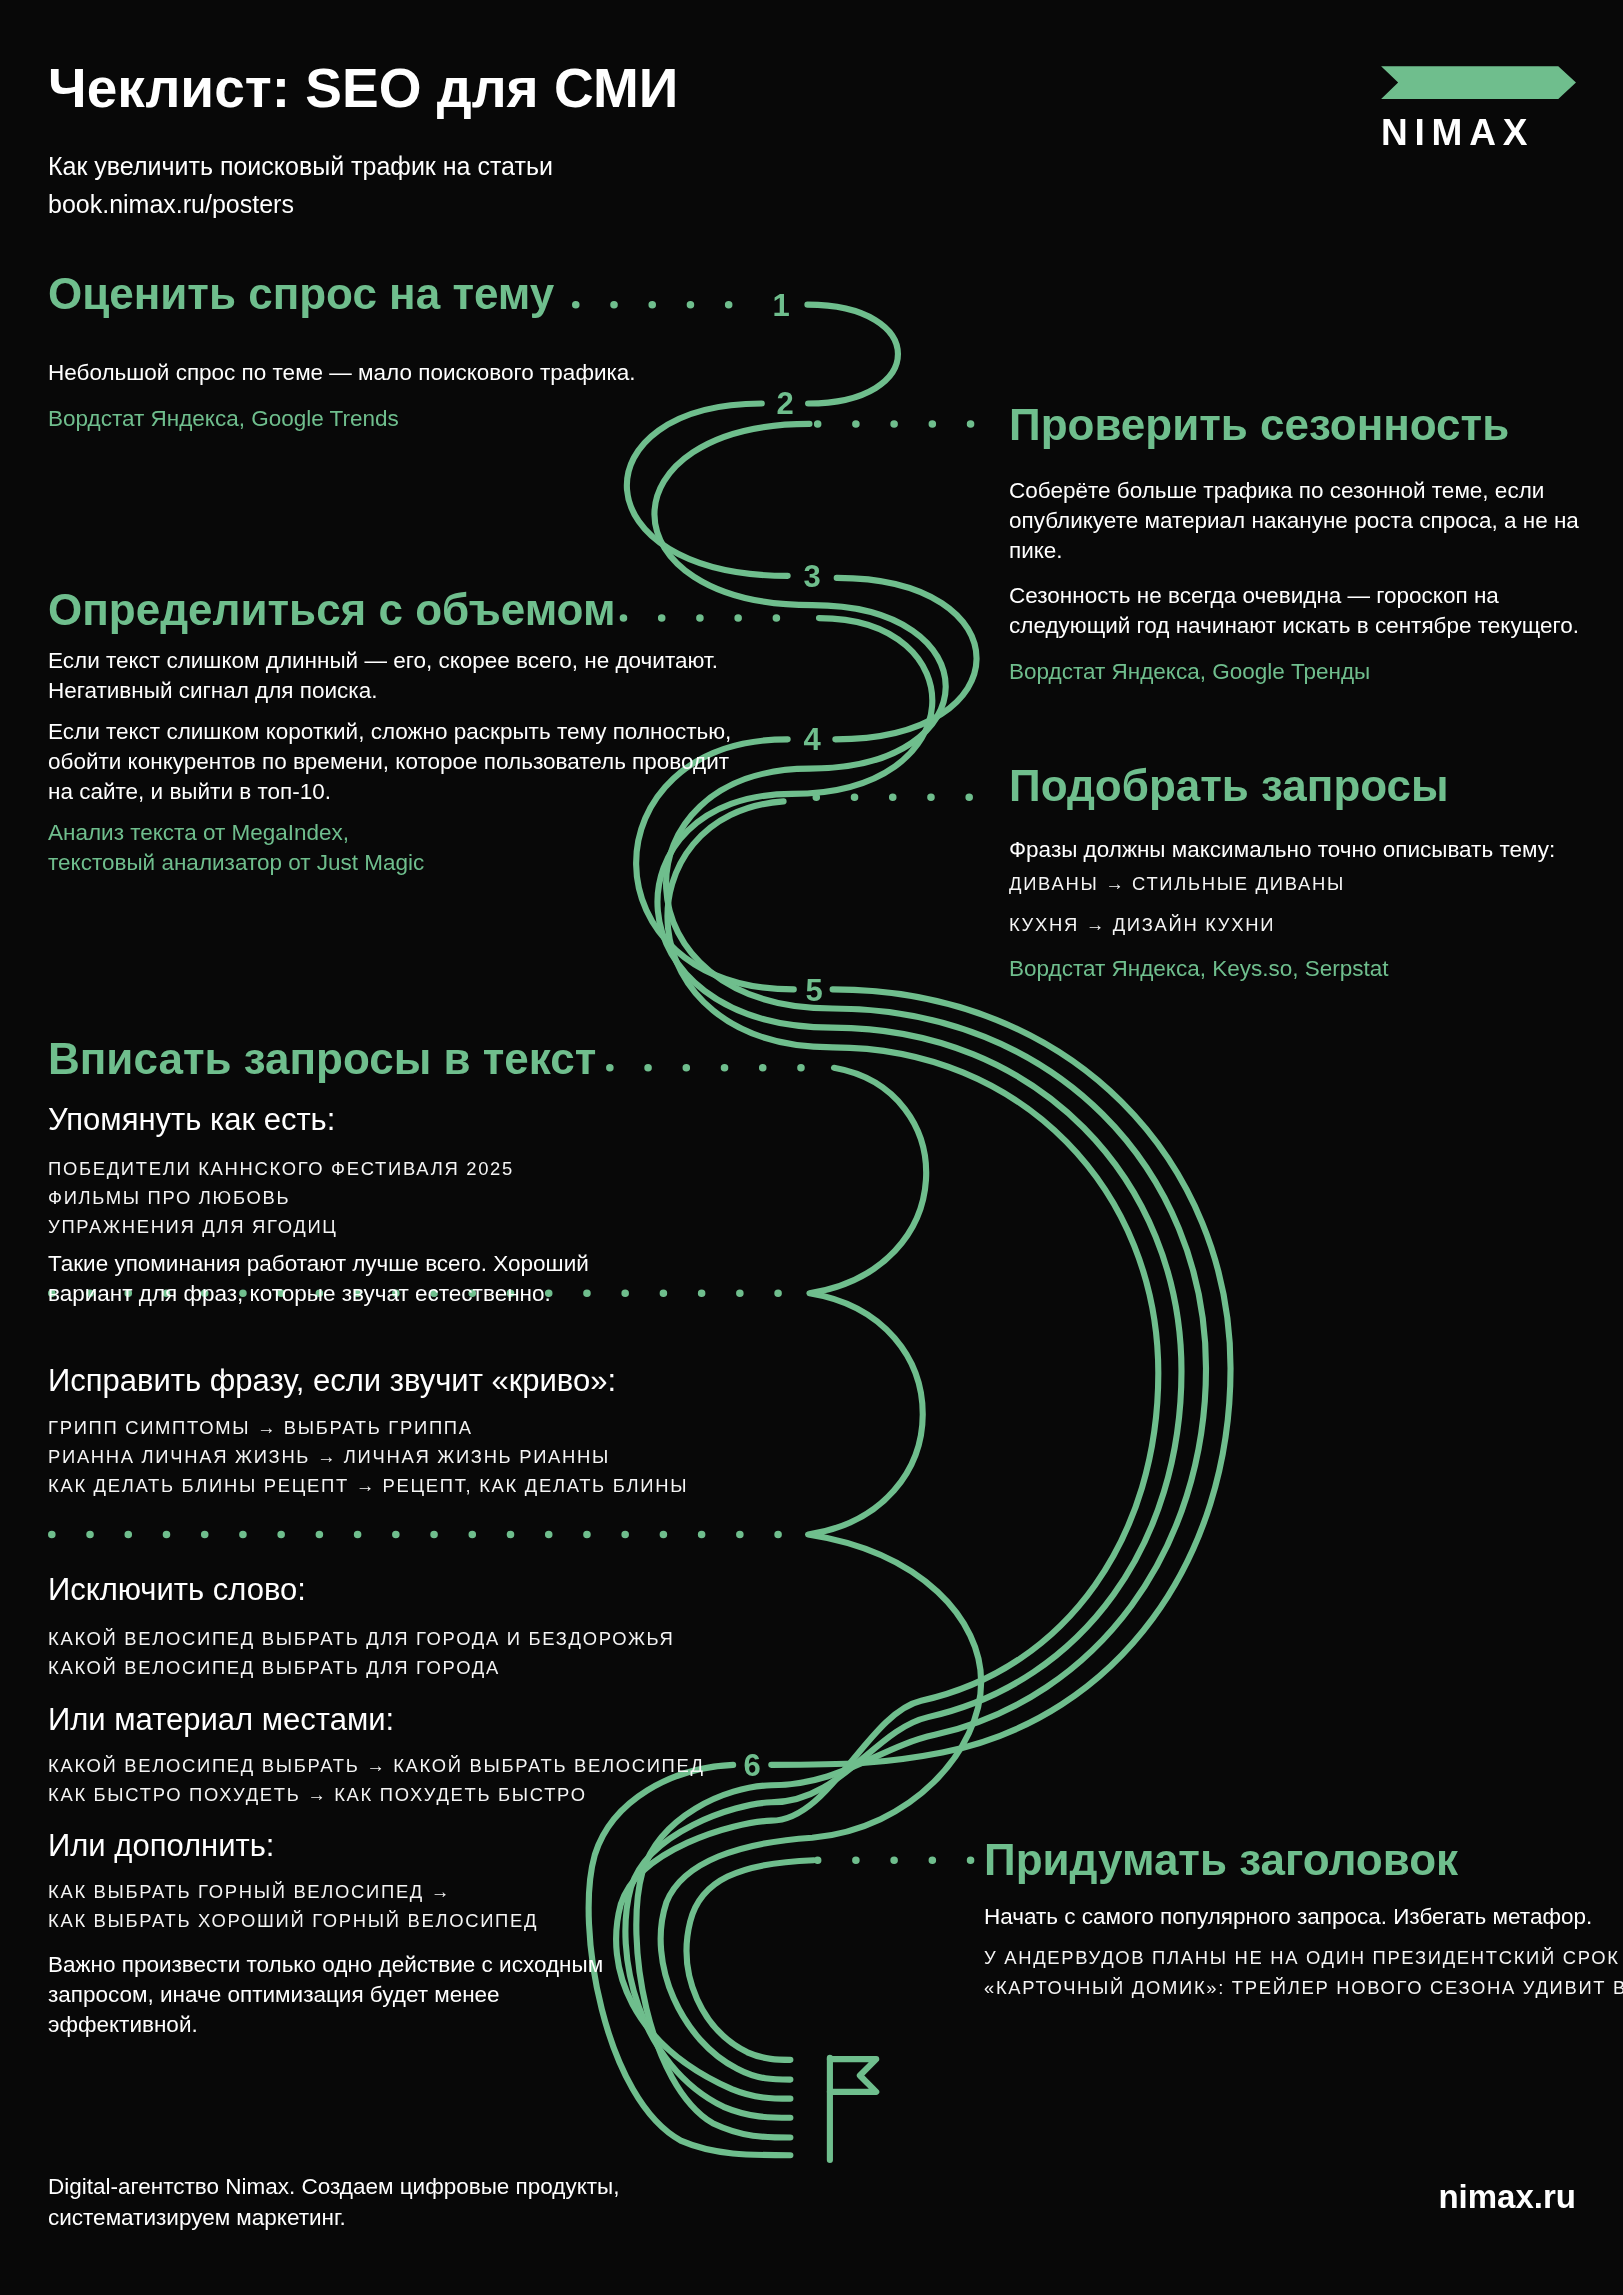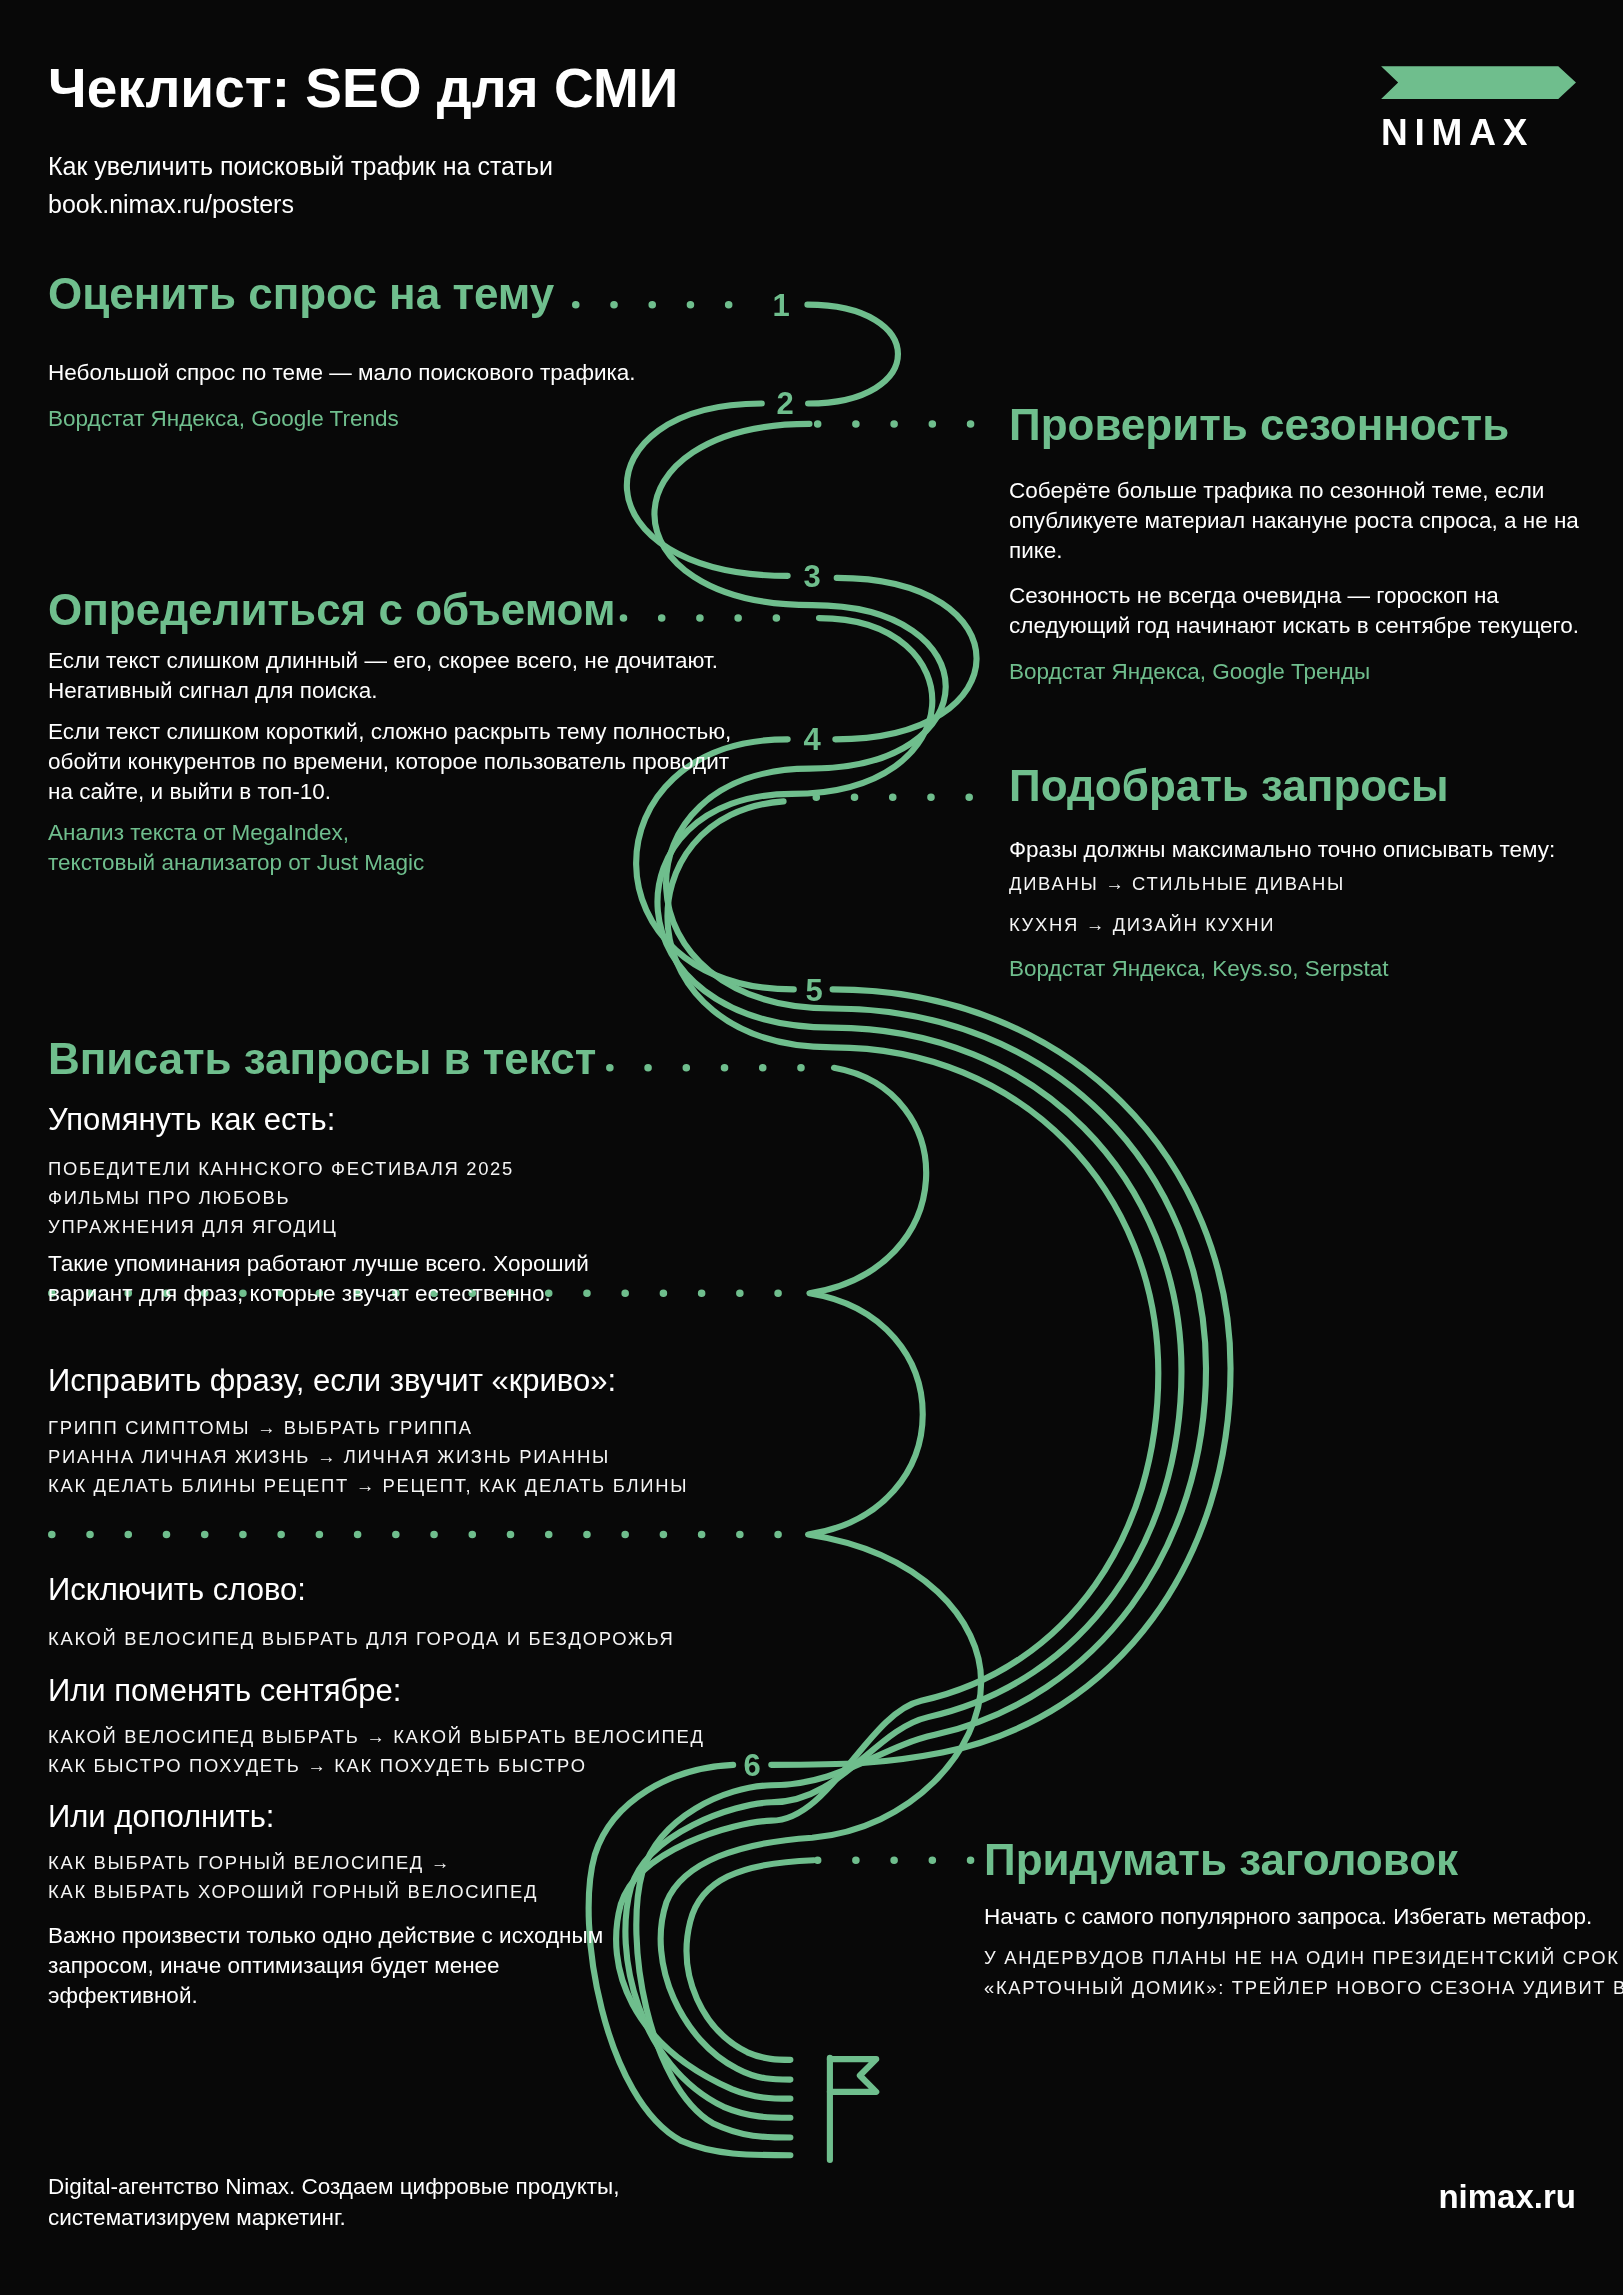--- a/index.html
+++ b/index.html
@@ -103,22 +103,23 @@
     <div class="caps">УПРАЖНЕНИЯ ДЛЯ ЯГОДИЦ</div>
     <div class="body" style="margin-top:8.2px;width:613px;">Такие упоминания работают лучше всего. Хороший вариант для фраз, которые звучат естественно.</div>
 
     <div class="label" style="margin-top:57px;">Исправить фразу, если звучит «криво»:</div>
     <div class="caps" style="margin-top:16.4px;">ГРИПП СИМПТОМЫ → ВЫБРАТЬ ГРИППА</div>
     <div class="caps">РИАННА ЛИЧНАЯ ЖИЗНЬ → ЛИЧНАЯ ЖИЗНЬ РИАННЫ</div>
     <div class="caps">КАК ДЕЛАТЬ БЛИНЫ РЕЦЕПТ → РЕЦЕПТ, КАК ДЕЛАТЬ БЛИНЫ</div>
 
     <div class="label" style="margin-top:75px;">Исключить слово:</div>
     <div class="caps" style="margin-top:19px;">КАКОЙ ВЕЛОСИПЕД ВЫБРАТЬ ДЛЯ ГОРОДА И БЕЗДОРОЖЬЯ</div>
+    <div class="caps">КАКОЙ ВЕЛОСИПЕД ВЫБРАТЬ ДЛЯ ГОРОДА</div>
 
-    <div class="label" style="margin-top:23px;">Или поменять сентябре:</div>
+    <div class="label" style="margin-top:23px;">Или материал местами:</div>
     <div class="caps" style="margin-top:16.4px;">КАКОЙ ВЕЛОСИПЕД ВЫБРАТЬ → КАКОЙ ВЫБРАТЬ ВЕЛОСИПЕД</div>
     <div class="caps">КАК БЫСТРО ПОХУДЕТЬ → КАК ПОХУДЕТЬ БЫСТРО</div>
 
     <div class="label" style="margin-top:22px;">Или дополнить:</div>
     <div class="caps" style="margin-top:16.4px;">КАК ВЫБРАТЬ ГОРНЫЙ ВЕЛОСИПЕД →</div>
     <div class="caps">КАК ВЫБРАТЬ ХОРОШИЙ ГОРНЫЙ ВЕЛОСИПЕД</div>
     <div class="body" style="margin-top:15px;width:600px;">Важно произвести только одно действие с исходным запросом, иначе оптимизация будет менее эффективной.</div>
   </div>
 
   <div class="abs" style="left:984px;top:1836px;width:613px;">

